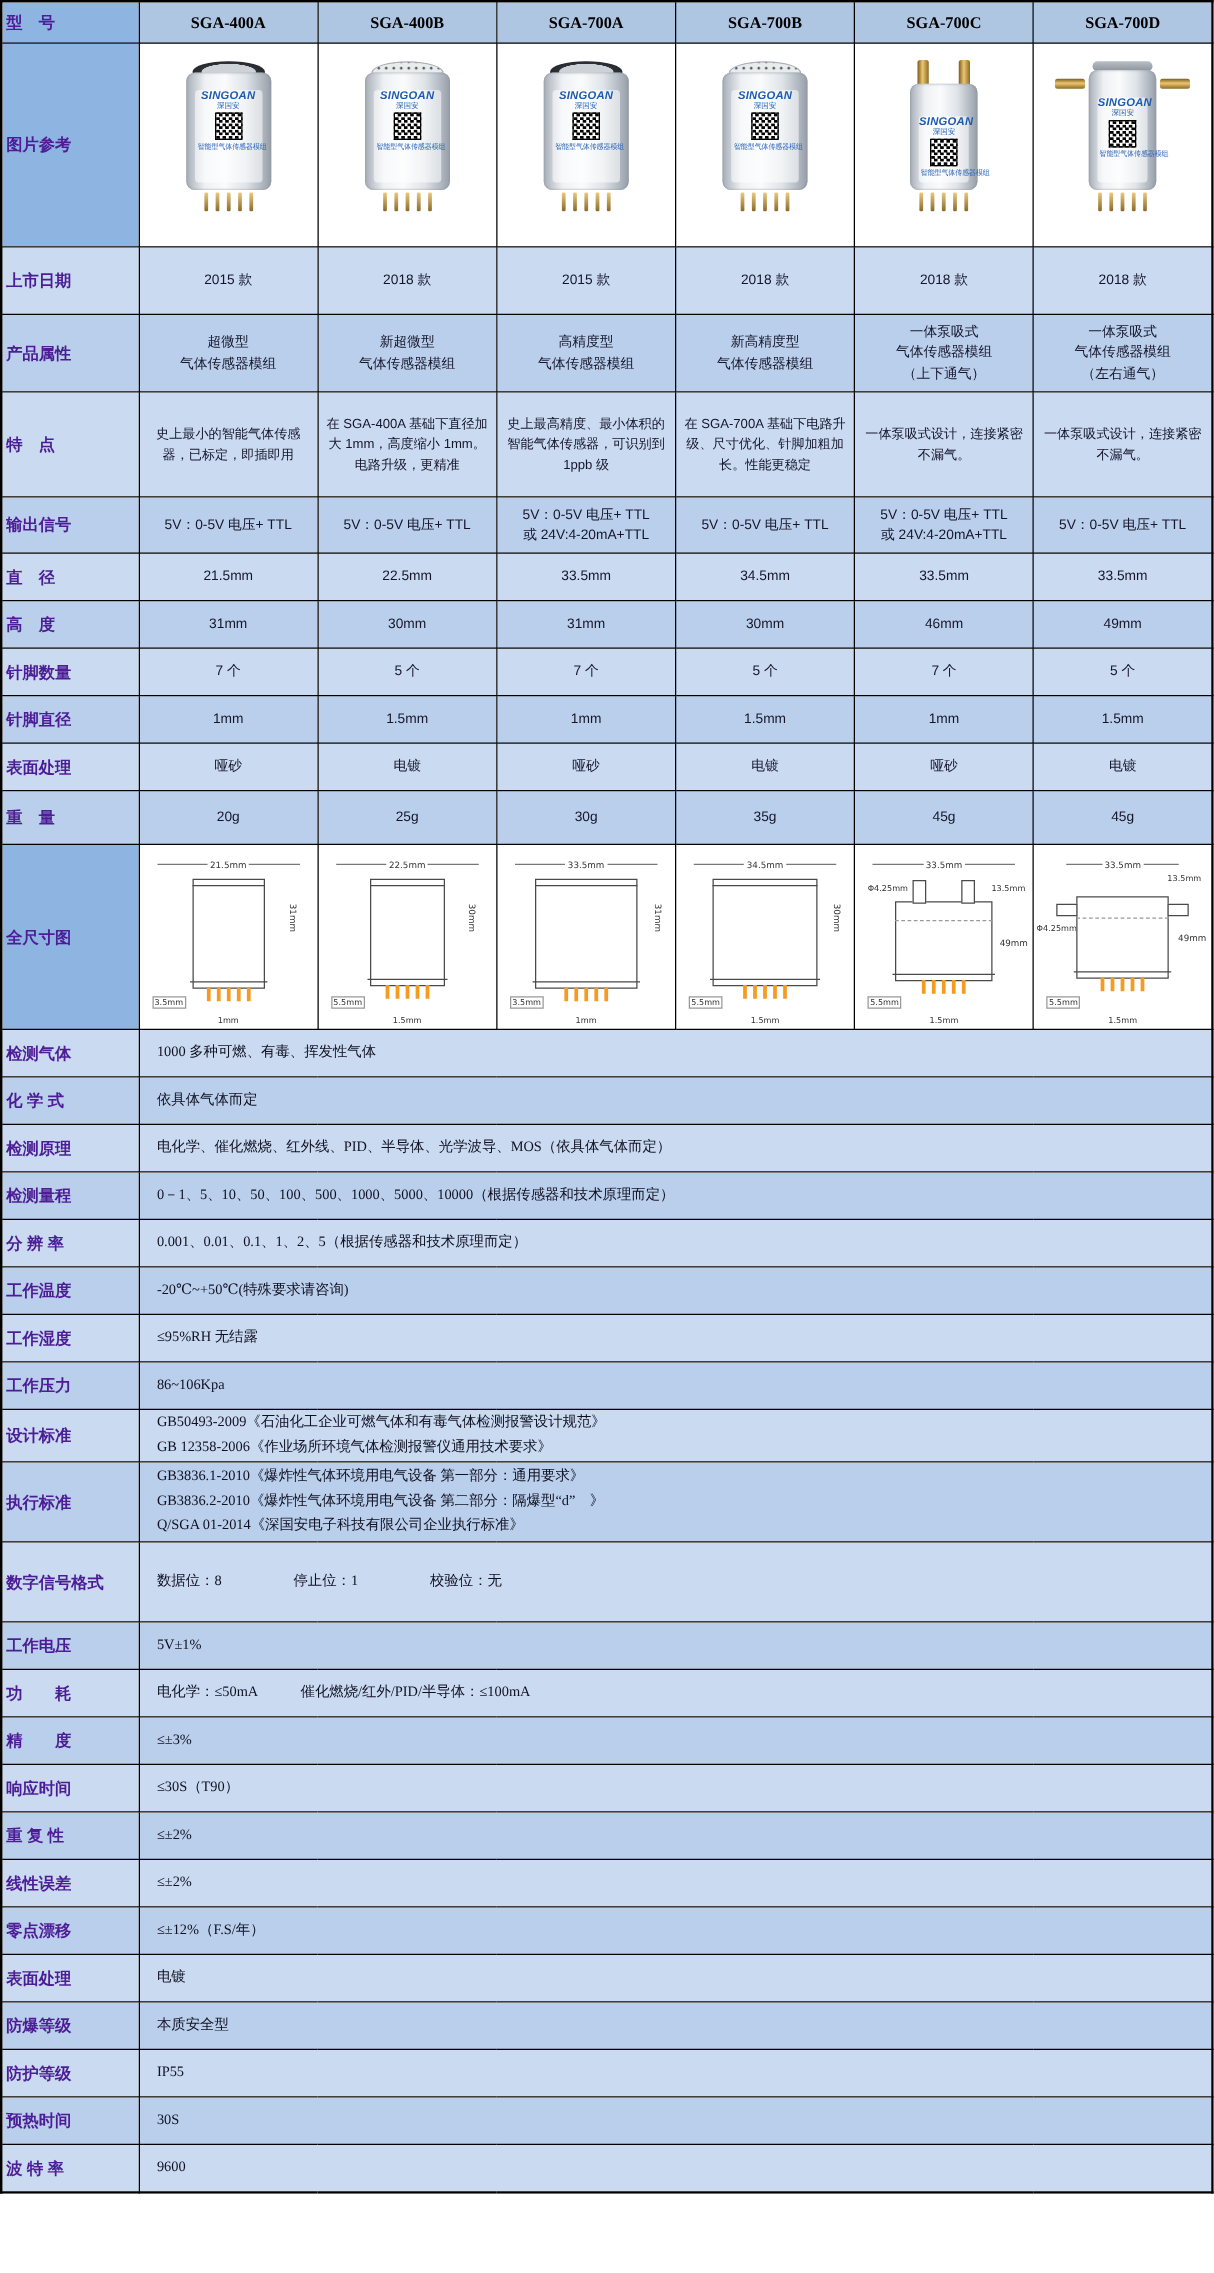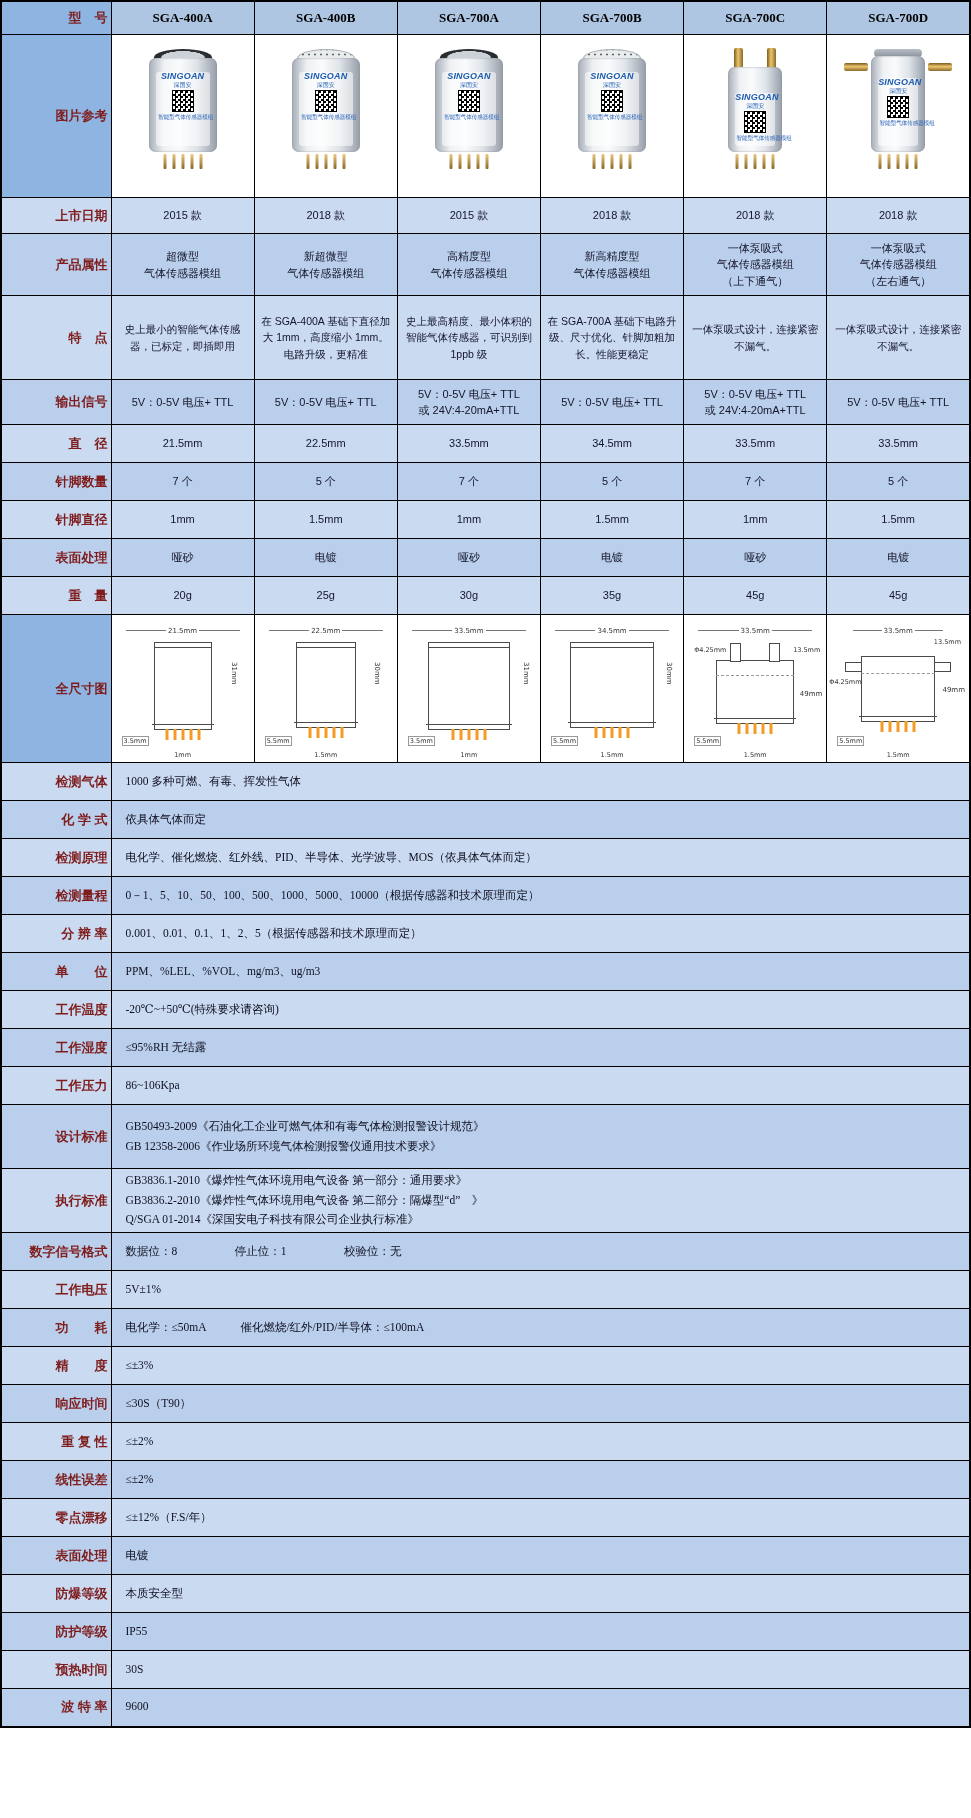--- a/index.html
+++ b/index.html
@@ -7,26 +7,26 @@
     --pin-orange:#F59A23; --brand-blue:#1C5BB0; --grid:#000;
   }
   html,body{margin:0;padding:0;background:#fff;}
   body{font-family:"Liberation Sans","DejaVu Sans",sans-serif;color:#111;}
   .page{width:971px;}
   table{width:971px;border-collapse:collapse;table-layout:fixed;border:2px solid var(--grid);}
   col.c0{width:110px;}
   td,th{border:1px solid var(--grid);padding:1px 3px;vertical-align:middle;overflow:hidden;}
   thead th{background:var(--header-bg);height:30px;}
   .mdl{font-family:"Liberation Serif","DejaVu Serif",serif;font-weight:bold;font-size:13px;color:#000;text-align:center;}
-  .lbl{background:var(--label-bg);font-weight:bold;font-size:13px;text-align:right;color:#7f1d1d;white-space:pre-line;line-height:1.35;}
+  .lbl{background:var(--label-bg);font-weight:bold;font-size:13px;text-align:left;color:#4c1d95;white-space:pre-line;line-height:1.35;}
   .val{font-size:11px;text-align:center;white-space:pre-line;line-height:1.5;color:#15152a;}
   #spec tr:nth-of-type(odd) td{background:var(--row-light);}
   #spec tr:nth-of-type(even) td{background:var(--row-dark);}
   #spec td.lbl,#full td.lbl{background:var(--label-bg);}
-  #spec tr:nth-of-type(1){height:36px}
+  #spec tr:nth-of-type(1){height:54px}
   #spec tr:nth-of-type(2){height:62px}
   #spec tr:nth-of-type(3){height:84px}
   #spec tr:nth-of-type(3) td.val{font-size:10.5px;line-height:1.55;}
   #spec tr:nth-of-type(4){height:45px}
   #spec tr:nth-of-type(5),#spec tr:nth-of-type(6),#spec tr:nth-of-type(7),
   #spec tr:nth-of-type(8),#spec tr:nth-of-type(9){height:38px}
   #spec tr:nth-of-type(10){height:43px}
   #spec tr:nth-of-type(11){height:36px}
   #full tr{height:38px}
   #full tr:nth-of-type(odd) td{background:var(--row-light);}
@@ -344,20 +344,29 @@
       <tr>
         <td class="lbl">直　径</td>
         <td class="val">21.5mm</td>
         <td class="val">22.5mm</td>
         <td class="val">33.5mm</td>
         <td class="val">34.5mm</td>
         <td class="val">33.5mm</td>
         <td class="val">33.5mm</td>
       </tr>
 
+      <tr>
+        <td class="lbl">高　度</td>
+        <td class="val">31mm</td>
+        <td class="val">30mm</td>
+        <td class="val">31mm</td>
+        <td class="val">30mm</td>
+        <td class="val">46mm</td>
+        <td class="val">49mm</td>
+      </tr>
 
       <tr>
         <td class="lbl">针脚数量</td>
         <td class="val">7 个</td>
         <td class="val">5 个</td>
         <td class="val">7 个</td>
         <td class="val">5 个</td>
         <td class="val">7 个</td>
         <td class="val">5 个</td>
       </tr>
@@ -544,24 +553,20 @@
       <tr>
         <td class="lbl">检测量程</td>
         <td class="fval" colspan="6">0－1、5、10、50、100、500、1000、5000、10000（根据传感器和技术原理而定）</td>
       </tr>
 
       <tr>
         <td class="lbl">分 辨 率</td>
         <td class="fval" colspan="6">0.001、0.01、0.1、1、2、5（根据传感器和技术原理而定）</td>
       </tr>
 
-      <tr>
-        <td class="lbl">单　　位</td>
-        <td class="fval" colspan="6">PPM、%LEL、%VOL、mg/m3、ug/m3</td>
-      </tr>
 
       <tr>
         <td class="lbl">工作温度</td>
         <td class="fval" colspan="6">-20℃~+50℃(特殊要求请咨询)</td>
       </tr>
 
       <tr>
         <td class="lbl">工作湿度</td>
         <td class="fval" colspan="6">≤95%RH 无结露</td>
       </tr>

